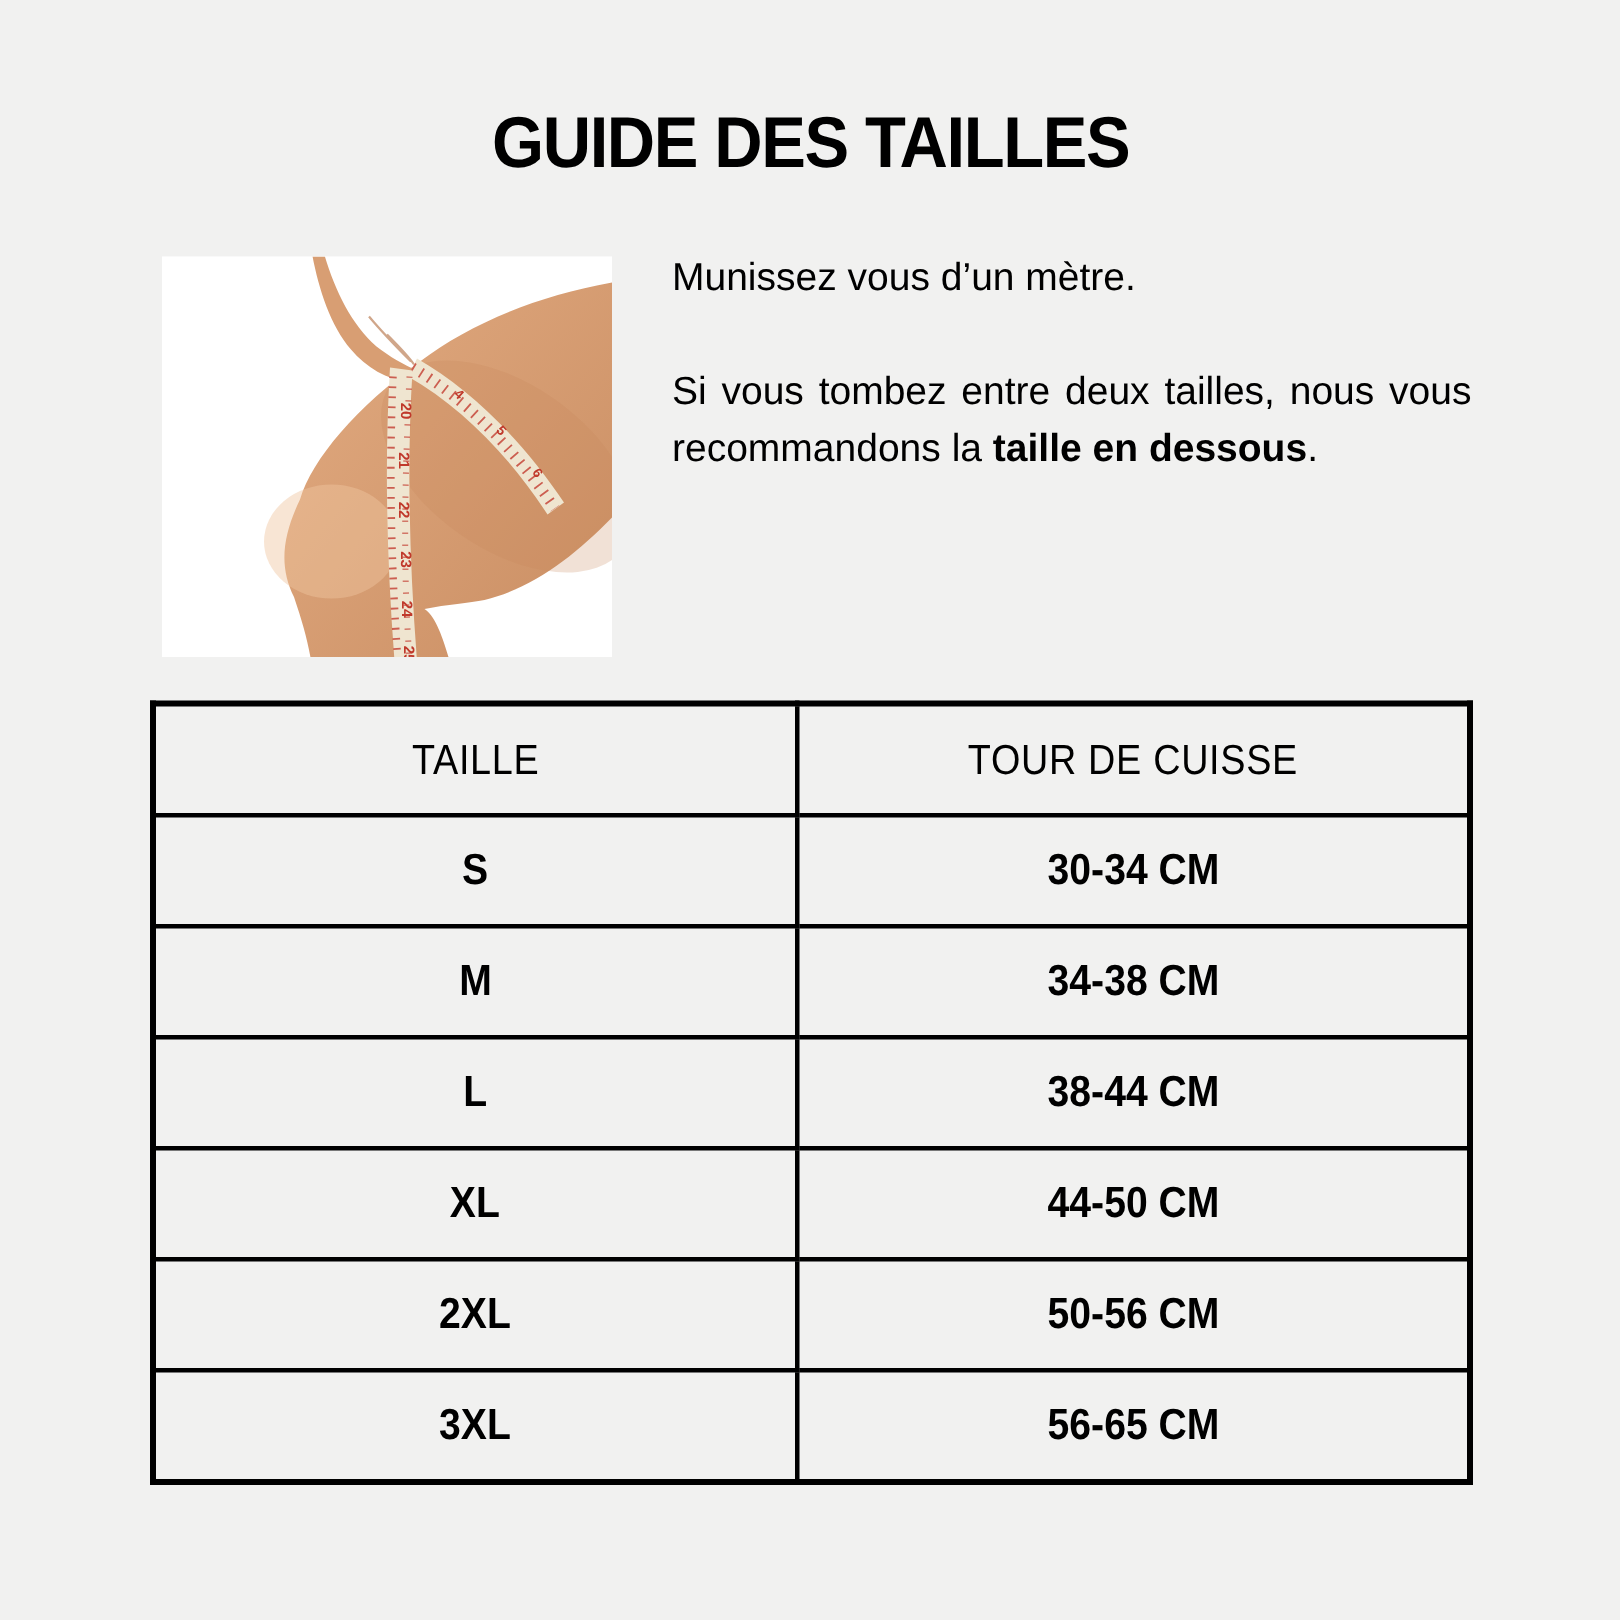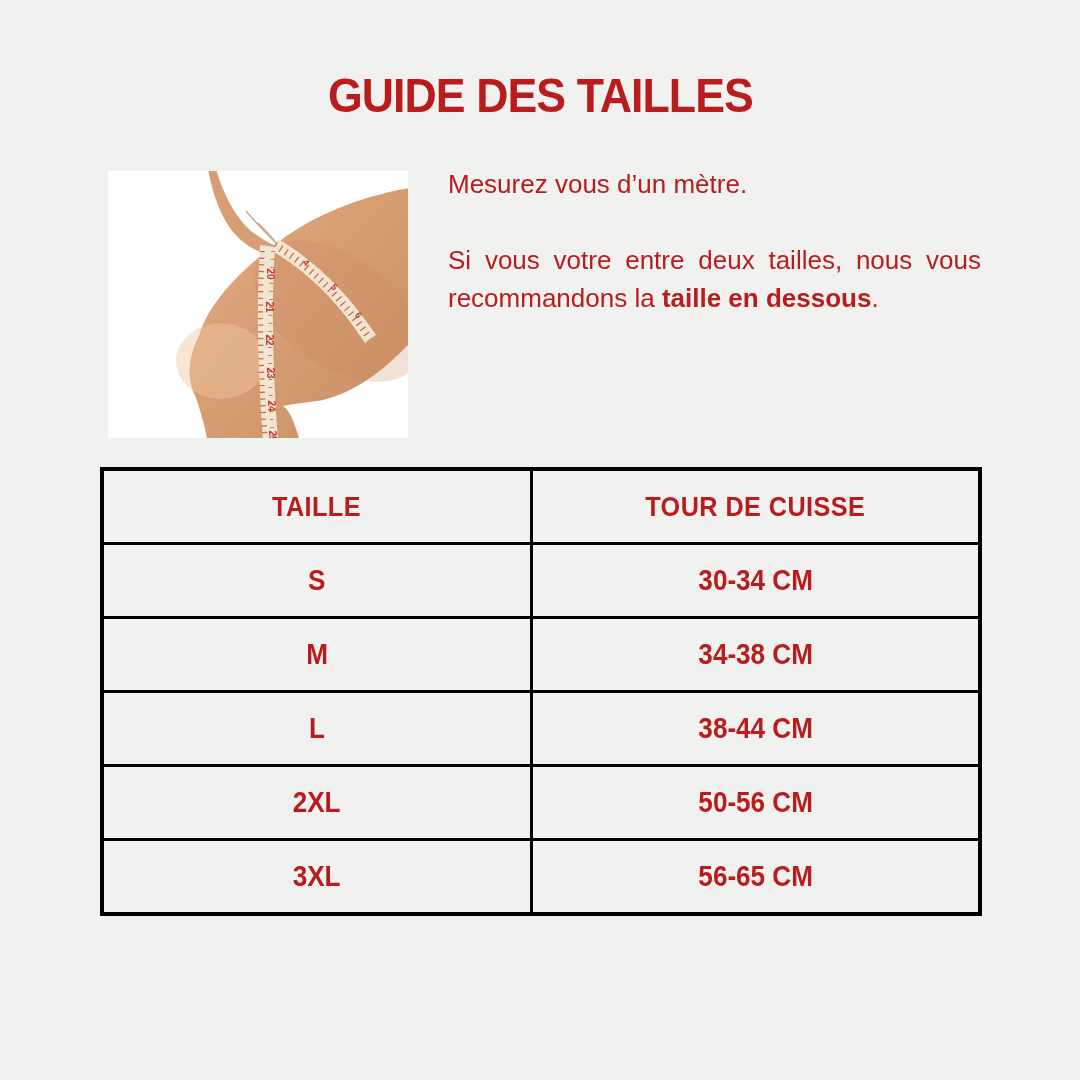--- a/index.html
+++ b/index.html
@@ -1,21 +1,21 @@
 <!DOCTYPE html>
 <html><head>
 <meta charset="utf-8">
 <style>
   html,body{margin:0;padding:0;background:#e6e6e6;}
   .canvas{
     position:relative;
     width:1080px;height:1080px;
     background:#f1f1f0;
     font-family:"Liberation Sans",sans-serif;
-    color:#b91c1c;
+    color:#000000;
     overflow:hidden;
   }
   
   .page-title{
     position:absolute;top:68px;left:0;width:1080px;
     text-align:center;
     font-size:48px;font-weight:700;letter-spacing:-1px;
     margin:0;
   }
   .page-title .squeeze{display:inline-block;transform:scaleX(.93);transform-origin:center;}
@@ -41,21 +41,21 @@
   }
   .size-table col.c1{width:429px;}
   .size-table col.c2{width:449px;}
   .size-table th,.size-table td{
     border:3px solid #000;
     height:71px;
     text-align:center;vertical-align:middle;
     padding:0;
   }
   .size-table{border:4px solid #000;}
-  .size-table th{font-size:28px;font-weight:700;letter-spacing:.5px;}
+  .size-table th{font-size:28px;font-weight:400;letter-spacing:.5px;}
   .size-table td{font-size:29px;font-weight:700;}
   .cnd{display:inline-block;transform:scaleX(.9);transform-origin:center;white-space:nowrap;}
 </style>
 </head>
 <body>
 
 <div class="canvas">
 
   <h1 class="page-title"><span class="squeeze">GUIDE DES TAILLES</span></h1>
 
@@ -88,22 +88,22 @@
       <text x="159" y="103" font-size="10" font-weight="bold" fill="#c0392b" text-anchor="middle" transform="rotate(90 159 103)">20</text>
       <text x="158" y="136" font-size="10" font-weight="bold" fill="#c0392b" text-anchor="middle" transform="rotate(90 158 136)">21</text>
       <text x="158" y="169" font-size="10" font-weight="bold" fill="#c0392b" text-anchor="middle" transform="rotate(90 158 169)">22</text>
       <text x="159" y="202" font-size="10" font-weight="bold" fill="#c0392b" text-anchor="middle" transform="rotate(90 159 202)">23</text>
       <text x="160" y="235" font-size="10" font-weight="bold" fill="#c0392b" text-anchor="middle" transform="rotate(90 160 235)">24</text>
       <text x="161" y="265" font-size="10" font-weight="bold" fill="#c0392b" text-anchor="middle" transform="rotate(90 161 265)">25</text>
     </svg>
   </div>
 
   <div class="intro-text">
-    <p>Mesurez vous d’un mètre.</p>
-    <p><span>Si vous votre entre deux tailles, nous vous recommandons la </span><b>taille en dessous</b><span>.</span></p>
+    <p>Munissez vous d’un mètre.</p>
+    <p><span>Si vous tombez entre deux tailles, nous vous recommandons la </span><b>taille en dessous</b><span>.</span></p>
   </div>
 
   <table class="size-table">
     <colgroup>
         <col class="c1">
         <col class="c2">
       </colgroup>
     <thead>
       <tr>
         <th><span class="cnd">TAILLE</span></th>
@@ -117,20 +117,24 @@
       </tr>
       <tr>
         <td><span class="cnd">M</span></td>
         <td><span class="cnd">34-38 CM</span></td>
       </tr>
       <tr>
         <td><span class="cnd">L</span></td>
         <td><span class="cnd">38-44 CM</span></td>
       </tr>
       <tr>
+        <td><span class="cnd">XL</span></td>
+        <td><span class="cnd">44-50 CM</span></td>
+      </tr>
+      <tr>
         <td><span class="cnd">2XL</span></td>
         <td><span class="cnd">50-56 CM</span></td>
       </tr>
       <tr>
         <td><span class="cnd">3XL</span></td>
         <td><span class="cnd">56-65 CM</span></td>
       </tr>
     </tbody>
   </table>
 

